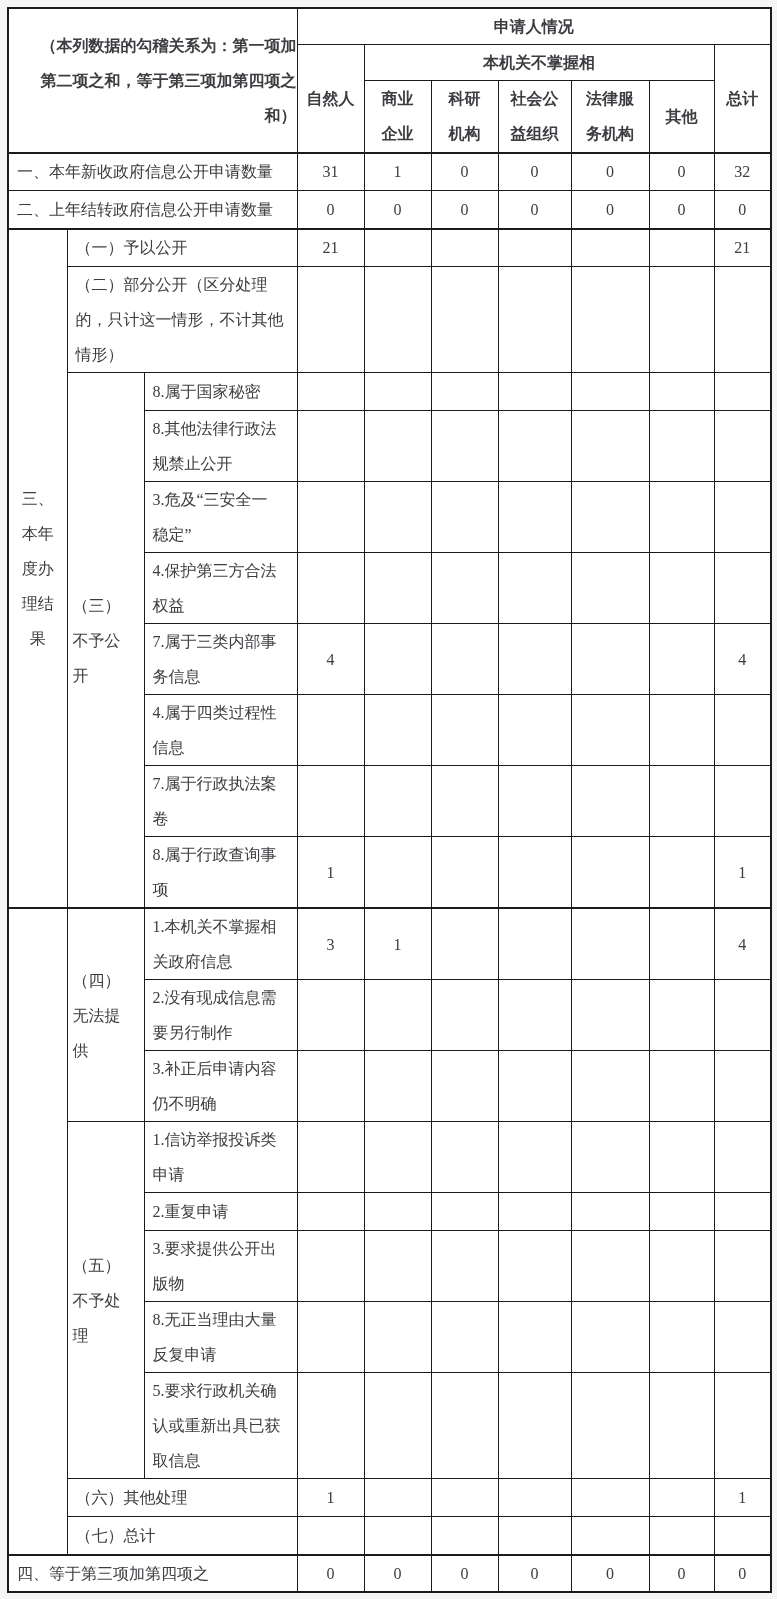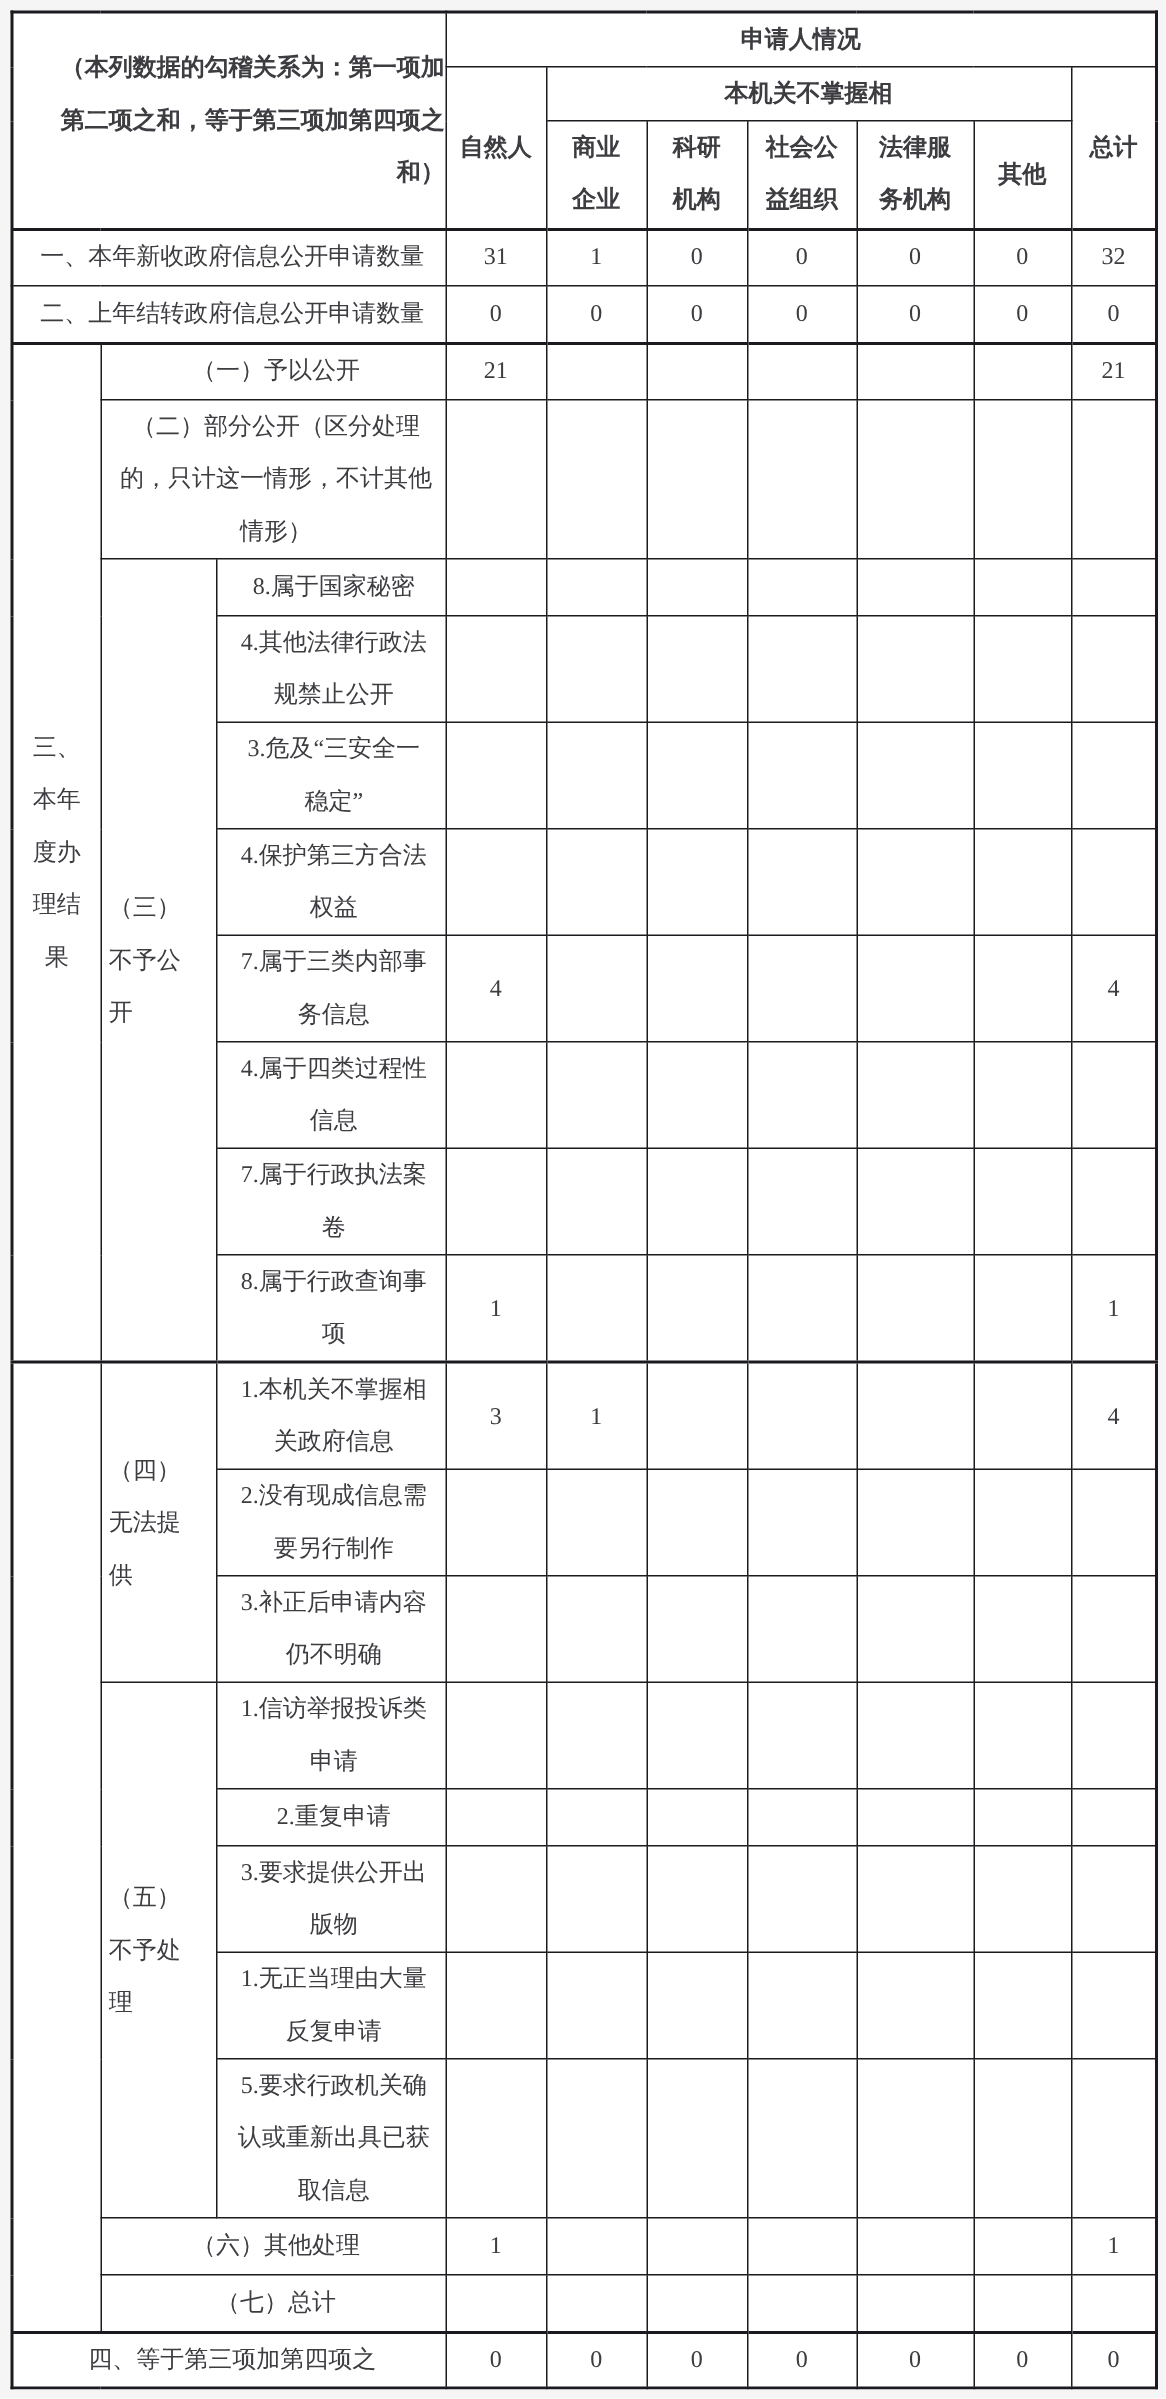--- a/index.html
+++ b/index.html
@@ -31,21 +31,21 @@
     overflow:hidden;
     color:var(--txt);
   }
   th{font-weight:bold;}
   .note{
     text-align:right;
     white-space:pre-line;
   }
   .hcenter{text-align:center;white-space:pre-line;}
   .label{
-    text-align:center;
+    text-align:left;
     padding:0 4px 0 8px;
     white-space:pre-line;
     margin-left:32px;
   }
   .glabel{
     text-align:left;
     padding-left:5px;
     white-space:pre-line;
   }
   .vlabel{
@@ -161,21 +161,21 @@
     <td class="label">8.属于国家秘密</td>
     <td class="num"></td>
     <td class="num"></td>
     <td class="num"></td>
     <td class="num"></td>
     <td class="num"></td>
     <td class="num"></td>
     <td class="num"></td>
   </tr>
   <tr class="h71">
-    <td class="label">4.其他法律行政法
+    <td class="label">8.其他法律行政法
 规禁止公开</td>
     <td class="num"></td>
     <td class="num"></td>
     <td class="num"></td>
     <td class="num"></td>
     <td class="num"></td>
     <td class="num"></td>
     <td class="num"></td>
   </tr>
   <tr class="h71">
@@ -312,21 +312,21 @@
 版物</td>
     <td class="num"></td>
     <td class="num"></td>
     <td class="num"></td>
     <td class="num"></td>
     <td class="num"></td>
     <td class="num"></td>
     <td class="num"></td>
   </tr>
   <tr class="h71">
-    <td class="label">1.无正当理由大量
+    <td class="label">8.无正当理由大量
 反复申请</td>
     <td class="num"></td>
     <td class="num"></td>
     <td class="num"></td>
     <td class="num"></td>
     <td class="num"></td>
     <td class="num"></td>
     <td class="num"></td>
   </tr>
   <tr class="h106">

